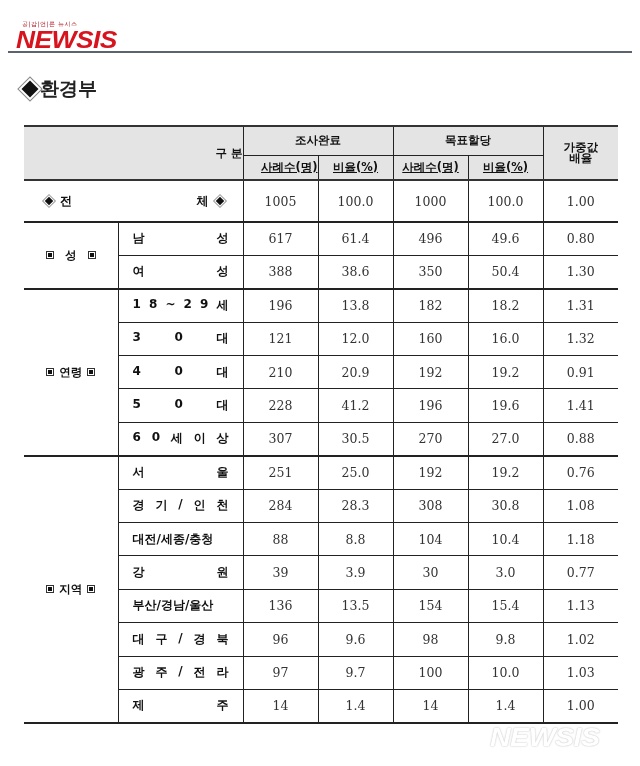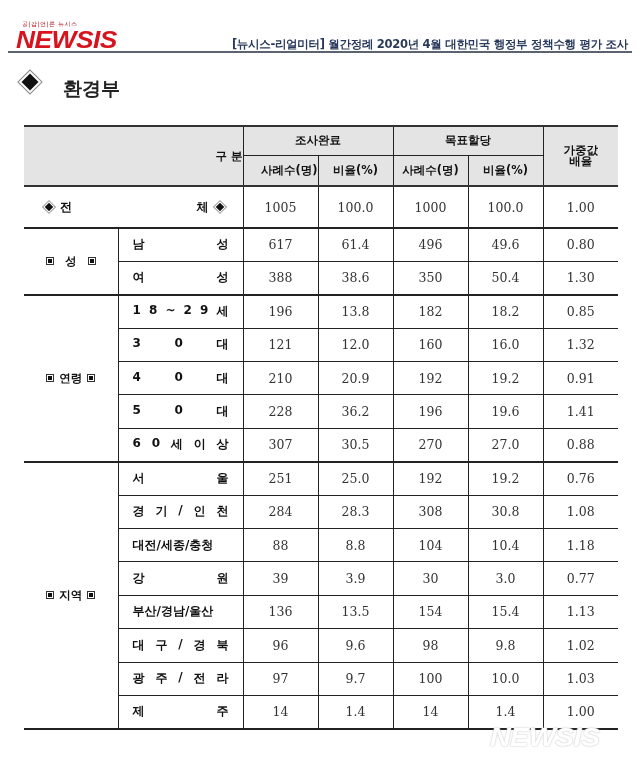--- a/index.html
+++ b/index.html
@@ -6,31 +6,31 @@
     html, body { width: 640px; height: 766px; background: #ffffff; overflow: hidden; }
     body { position: relative; font-family: "DejaVu Sans", "Liberation Sans", sans-serif; color: #111; }
 
     .header { position: absolute; left: 0; top: 0; width: 640px; height: 52px; }
     .logo { position: absolute; left: 16px; top: 20px; width: 115px; height: 30px; }
     .logo-tag { position: absolute; left: 6px; top: 0; font-size: 6px; color: #b0131d; letter-spacing: 0.5px; white-space: nowrap; font-family: "DejaVu Sans", sans-serif; }
     .logo-word { position: absolute; left: 0; top: 6px; font-family: "Liberation Sans", sans-serif; font-weight: bold; font-style: italic; font-size: 24px; color: #d7141e; letter-spacing: -0.5px; transform: scaleX(1.1); transform-origin: left; }
     .report-title { position: absolute; right: 12px; top: 37px; font-size: 11.5px; color: #2a3a5c; white-space: nowrap; font-weight: bold; letter-spacing: -0.3px; }
     .header-rule { position: absolute; left: 8px; top: 51px; width: 624px; height: 2px; background: #5b6270; }
 
-    .section-title { position: absolute; left: 20px; top: 76px; height: 26px; display: flex; gap: 23px; }
+    .section-title { position: absolute; left: 20px; top: 76px; height: 26px; display: flex; align-items: center; gap: 0; }
     .section-diamond { width: 12px; height: 12px; background: #111; transform: rotate(45deg); box-shadow: 0 0 0 2px #fff, 0 0 0 3px #888; margin-left: 4px; margin-right: 4px; }
     .section-label { font-size: 19px; font-weight: bold; color: #222; }
 
     .table-wrap { position: absolute; left: 24px; top: 125px; width: 594px; }
     table { border-collapse: collapse; width: 594px; table-layout: fixed; font-size: 12px; }
     th, td { border: 1px solid #222; text-align: center; vertical-align: middle; }
     thead tr:first-child th { border-top: 2px solid #333; }
     th { background: #e4e4e4; font-weight: bold; font-size: 11.5px; color: #111; }
     .hdr1 th { height: 29px; }
-    .hdr2 th { height: 31px; }
+    .hdr2 th { height: 25px; text-decoration: underline; }
     thead th:first-child { border-left: none; text-align: right; }
     tbody td:first-child { border-left: none; }
     tbody td:last-child, thead th:last-child { border-right: none; }
     .total-row td { height: 42px; border-top: 2px solid #333; }
     .row td { height: 33.4px; }
     .group-cell { font-weight: bold; font-size: 11.5px; background: #fff; }
     .label-cell { font-weight: bold; font-size: 12px; text-align: left; padding: 0 14px; letter-spacing: 0; }
     .label-inner { display: flex; justify-content: space-between; width: 100%; }
     .num { font-family: "DejaVu Serif", "Liberation Serif", serif; font-size: 12.5px; color: #333; }
     .sec-top td { border-top: 2px solid #222; }
@@ -45,21 +45,20 @@
     .watermark { position: absolute; left: 490px; top: 722px; font-family: "Liberation Sans", sans-serif; font-style: italic; font-weight: bold; font-size: 26px; color: #ffffff; letter-spacing: -0.5px; text-shadow: 0 0 2px #cfcfcf, 0 0 1px #bbb; transform: scaleX(1.1); transform-origin: left; }
   </style>
 </head>
 <body>
 
 <div class="header">
   <div class="logo">
     <span class="logo-tag">공|감|언|론 뉴시스</span>
     <span class="logo-word">NEWSIS</span>
   </div>
-  <div class="report-title">[뉴시스-리얼미터] 월간정례 2020년 4월 대한민국 행정부 정책수행 평가 조사</div>
   <div class="header-rule"></div>
 </div>
 
 <div class="section-title">
   <span class="section-diamond"></span>
   <span class="section-label">환경부</span>
 </div>
 
 <div class="table-wrap">
   <table>
@@ -139,21 +138,21 @@
               <span>~</span>
               <span>2</span>
               <span>9</span>
               <span>세</span>
             </div>
           </td>
           <td class="num">196</td>
           <td class="num">13.8</td>
           <td class="num">182</td>
           <td class="num">18.2</td>
-          <td class="num">0.85</td>
+          <td class="num">1.31</td>
         </tr>
         <tr class="row">
           <td class="label-cell">
             <div class="label-inner">
               <span>3</span>
               <span>0</span>
               <span>대</span>
             </div>
           </td>
           <td class="num">121</td>
@@ -178,21 +177,21 @@
         </tr>
         <tr class="row">
           <td class="label-cell">
             <div class="label-inner">
               <span>5</span>
               <span>0</span>
               <span>대</span>
             </div>
           </td>
           <td class="num">228</td>
-          <td class="num">36.2</td>
+          <td class="num">41.2</td>
           <td class="num">196</td>
           <td class="num">19.6</td>
           <td class="num">1.41</td>
         </tr>
         <tr class="row">
           <td class="label-cell">
             <div class="label-inner">
               <span>6</span>
               <span>0</span>
               <span>세</span>

